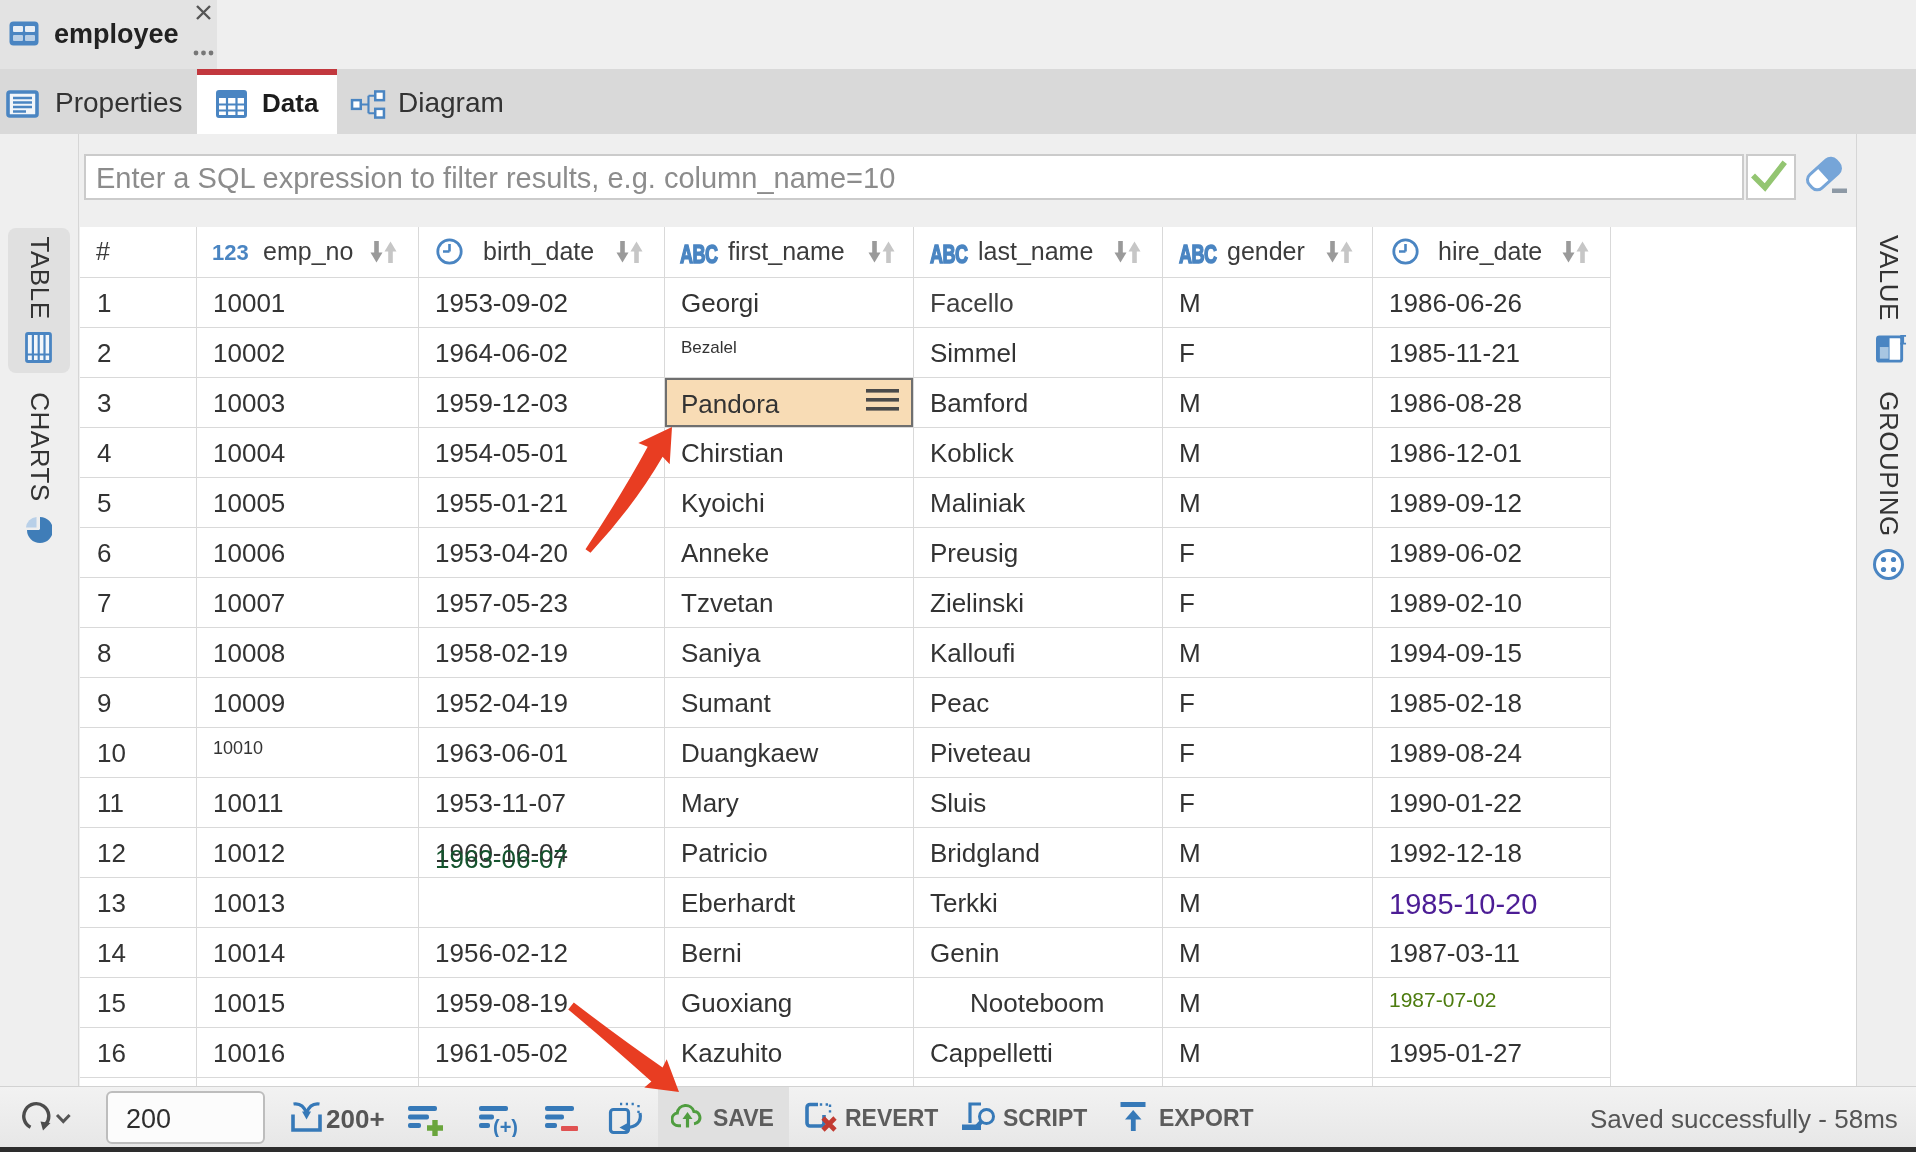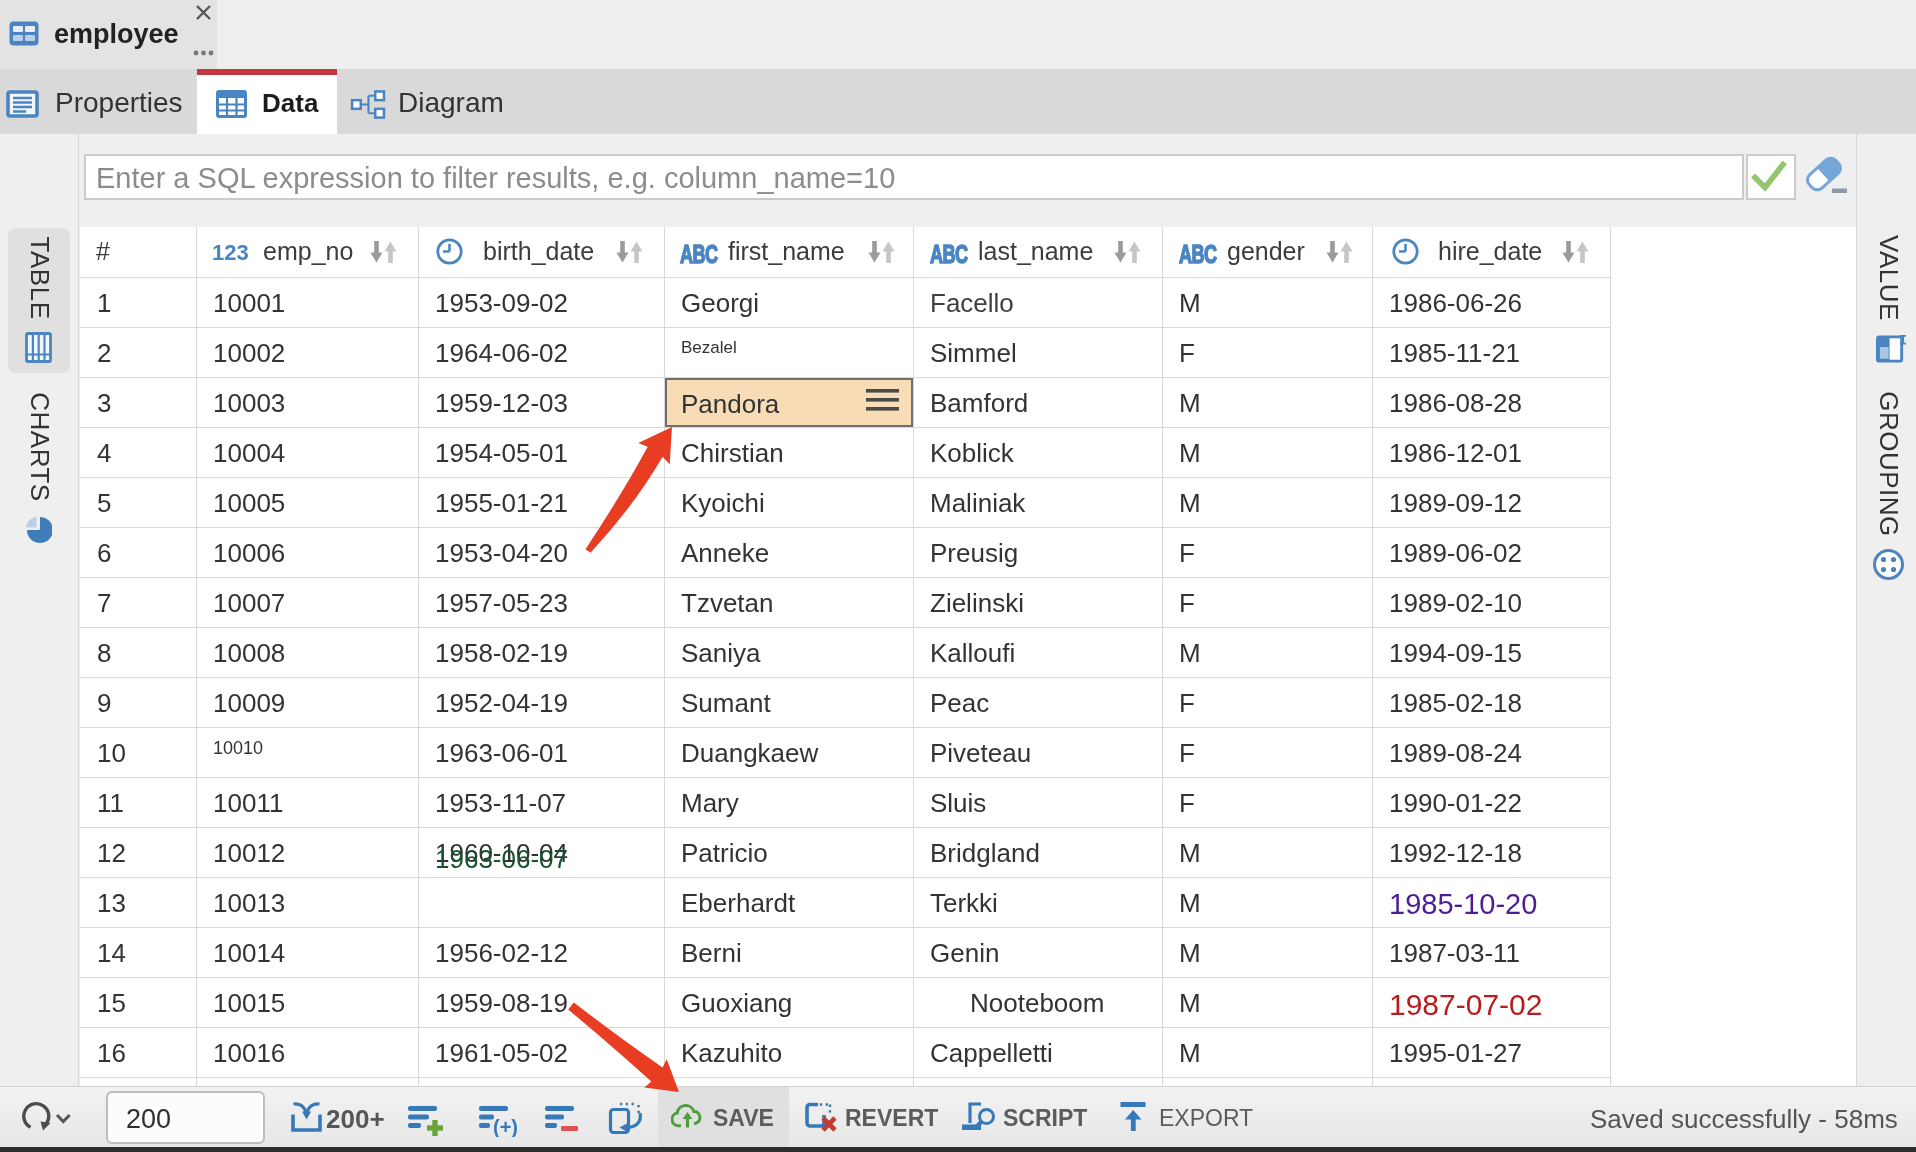--- a/index.html
+++ b/index.html
@@ -265,21 +265,21 @@
 <div class="t" style="left:681px;top:938px;font-size:26px;color:#333">Berni</div>
 <div class="t" style="left:930px;top:938px;font-size:26px;color:#333">Genin</div>
 <div class="t" style="left:1179px;top:938px;font-size:26px;color:#333">M</div>
 <div class="t" style="left:1389px;top:938px;font-size:26px;color:#333">1987-03-11</div>
 <div class="t" style="left:97px;top:988px;font-size:26px;color:#333">15</div>
 <div class="t" style="left:213px;top:988px;font-size:26px;color:#333">10015</div>
 <div class="t" style="left:435px;top:988px;font-size:26px;color:#333">1959-08-19</div>
 <div class="t" style="left:681px;top:988px;font-size:26px;color:#333">Guoxiang</div>
 <div class="t" style="left:970px;top:988px;font-size:26px;color:#333">Nooteboom</div>
 <div class="t" style="left:1179px;top:988px;font-size:26px;color:#333">M</div>
-<div class="t" style="left:1389px;top:988px;font-size:30px;color:#b91c1c">1987-07-02</div>
+<div class="t" style="left:1389px;top:988px;font-size:21px;color:#4d7c0f">1987-07-02</div>
 <div class="t" style="left:97px;top:1038px;font-size:26px;color:#333">16</div>
 <div class="t" style="left:213px;top:1038px;font-size:26px;color:#333">10016</div>
 <div class="t" style="left:435px;top:1038px;font-size:26px;color:#333">1961-05-02</div>
 <div class="t" style="left:681px;top:1038px;font-size:26px;color:#333">Kazuhito</div>
 <div class="t" style="left:930px;top:1038px;font-size:26px;color:#333">Cappelletti</div>
 <div class="t" style="left:1179px;top:1038px;font-size:26px;color:#333">M</div>
 <div class="t" style="left:1389px;top:1038px;font-size:26px;color:#333">1995-01-27</div>
 <div class="t" style="left:97px;top:1088px;font-size:26px;color:#333">17</div>
 <div class="t" style="left:213px;top:1088px;font-size:26px;color:#333">10017</div>
 <div class="t" style="left:435px;top:1088px;font-size:26px;color:#333">1958-07-06</div>
@@ -352,18 +352,18 @@
 <rect x="1" y="23.5" width="19" height="5.5" fill="#3679b8"></rect>
 <circle cx="25.5" cy="15.5" r="7" fill="none" stroke="#3679b8" stroke-width="3"></circle>
 <path d="M20.5 20.5 L15 26.5" stroke="#3679b8" stroke-width="4.2"></path>
 </svg>
 <div class="t" style="left:1003px;top:1105px;font-size:23px;font-weight:bold;color:#5c5c5c">SCRIPT</div>
 <svg class="a" style="left:1119px;top:1102px" width="30" height="31" viewBox="0 0 30 31">
 <rect x="1.5" y="0" width="25" height="5" fill="#3679b8"></rect>
 <rect x="11.9" y="15" width="4.8" height="14" fill="#3679b8"></rect>
 <polygon points="6,17.5 22.5,17.5 14.2,8" fill="#3679b8"></polygon>
 </svg>
-<div class="t" style="left:1159px;top:1105px;font-size:23px;font-weight:normal;color:#5c5c5c">EXPORT</div>
+<div class="t" style="left:1159px;top:1105px;font-size:23px;font-weight:bold;color:#5c5c5c">EXPORT</div>
 <div class="t" style="left:1590px;top:1104px;font-size:26px;color:#555">Saved successfully - 58ms</div>
 <div class="a" style="left:0;top:1147px;width:1916px;height:5px;background:#2d2d2d"></div>
 <svg class="a" style="left:0;top:0;pointer-events:none" width="1916" height="1152" viewBox="0 0 1916 1152">
 <path d="M585.5,549.3 Q622,494 647.7,446.7 L638.3,442.9 L672,427 L669.7,464.2 L662.6,456.8 Q634,506 590.5,552.7 Z" fill="#e83d22"></path>
 <path d="M573.8,1002.5 Q620,1038 662.6,1067.5 L666.7,1059.2 L679,1092 L644.3,1087.4 L651.4,1081.6 Q612,1046 568.2,1009.5 Z" fill="#e83d22"></path>
 </svg>
 </body></html>

